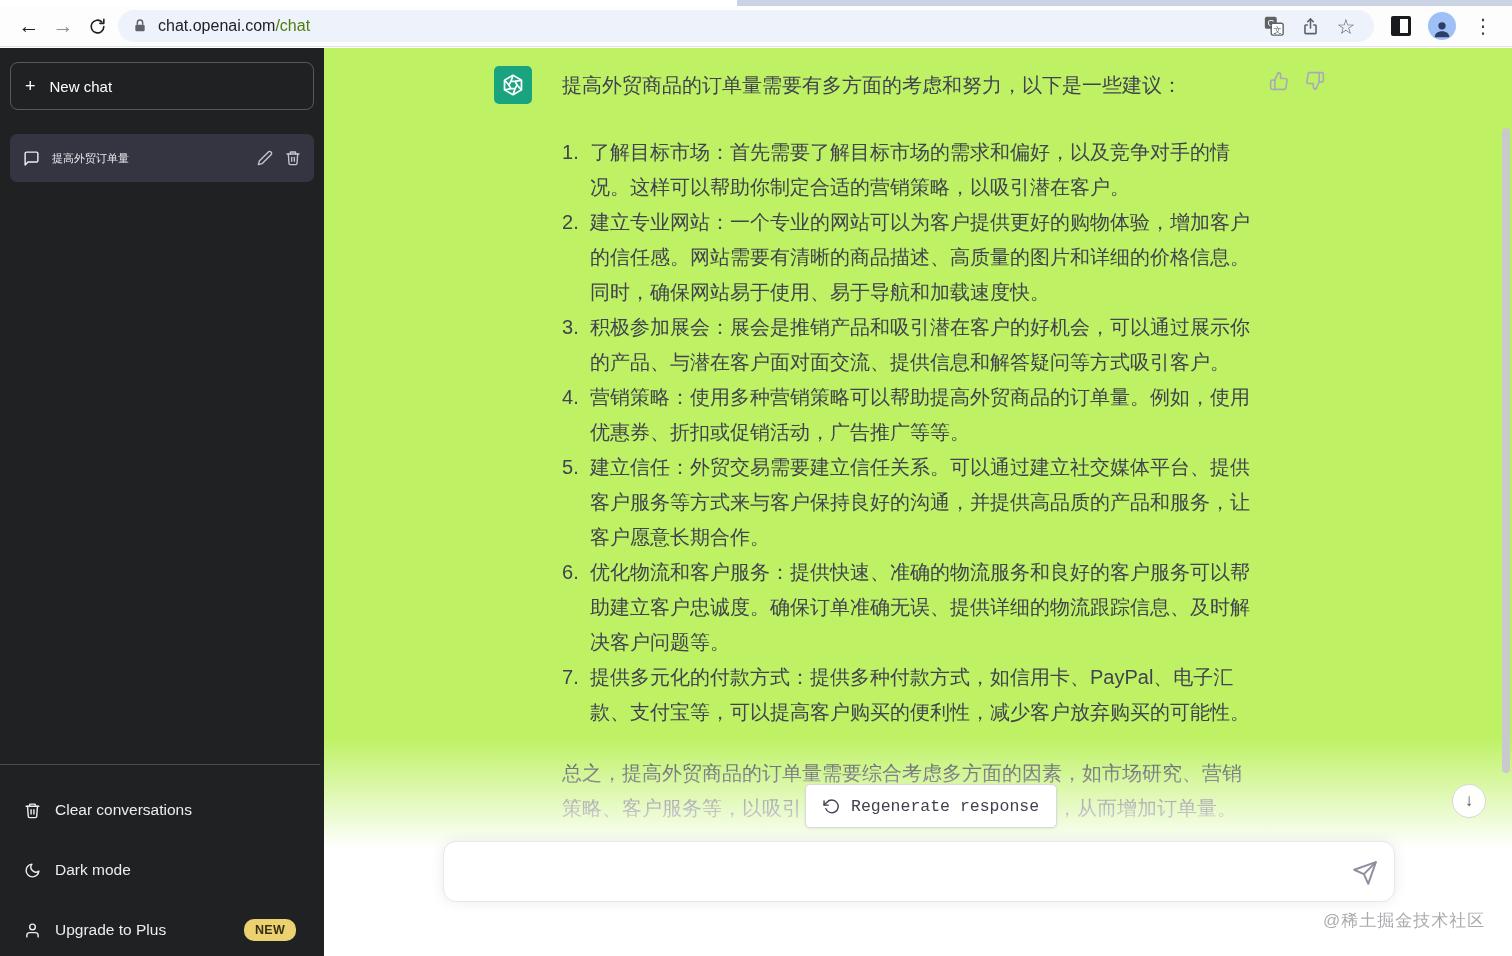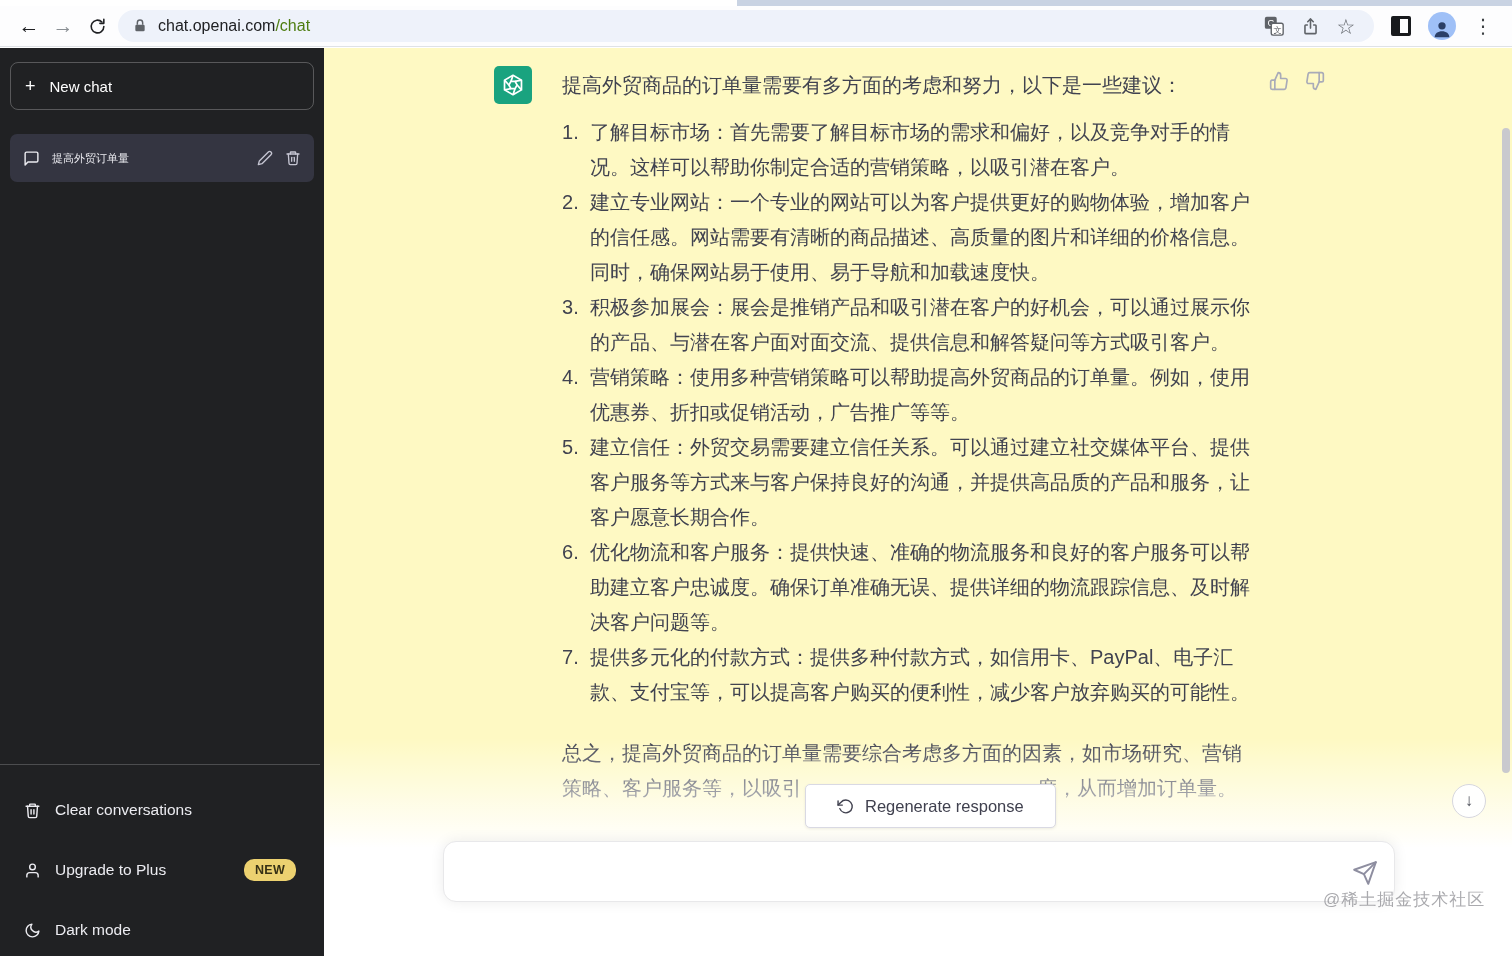--- a/index.html
+++ b/index.html
@@ -45,57 +45,57 @@
   .side-bottom { position:absolute; left:0; right:4px; bottom:0; border-top:1px solid rgba(255,255,255,.2);
     padding:21px 10px 2px 10px;text-align:right; }
   .side-item { height:48px; display:flex; align-items:center; gap:14px; padding:0 14px;
     border-radius:7px; font-size:15.5px; color:#ececf1; cursor:pointer; margin-bottom:12px; }
   .side-item:last-child { margin-bottom:0; }
   .side-item svg { flex:none; }
   .badge-new { margin-left:auto; background:#ecd170; color:#373115; font-size:12.5px; font-weight:bold;
     padding:4px 11px; border-radius:10px; letter-spacing:.3px; }
 
   
-  .main { flex:1; position:relative; background:#fef9c3; overflow:hidden; }
+  .main { flex:1; position:relative; background:#bef264; overflow:hidden; }
   .gpt-avatar { position:absolute; left:170px; top:18px; width:38px; height:38px; background:#19a37f;
     border-radius:5px; display:flex; align-items:center; justify-content:center; z-index:2; }
   .msg-votes { position:absolute; left:945px; top:23px; display:flex; gap:16px; color:#a9abb8; z-index:2; }
   .vote-btn { width:20px; height:20px; cursor:pointer; }
 
   .message { position:absolute; left:238px; top:20px; width:694px; font-size:20px; line-height:35px;
     color:#414350; z-index:1; }
-  .message ol { list-style:none; margin-top:12px; counter-reset:item; }
+  .message ol { list-style:none; margin-top:32px; counter-reset:item; }
   .message li { position:relative; padding-left:28px; counter-increment:item; }
   .message li::before { content:counter(item) "."; position:absolute; left:0; top:0; }
   .concl-l1 { margin-top:26px; white-space:nowrap; }
   .concl-l2 { position:relative; height:35px; }
   .concl-l2 .right-seg { position:absolute; left:475px; top:0; white-space:nowrap; }
 
   .fade { position:absolute; left:0; right:0; top:690px; bottom:0; z-index:3; pointer-events:none;
     background:linear-gradient(to bottom, rgba(255,255,255,0) 0px, #ffffff 110px, #ffffff 100%); }
 
   .regen-btn { position:absolute; left:481px; top:736px; height:44px; z-index:6;
     background:#fff; border:1px solid #d9d9e3; border-radius:5px; box-shadow:0 1px 3px rgba(0,0,0,.08);
-    display:flex; align-items:center; gap:11px; padding:0 31px; font-size:16.5px; color:#40414f;
-    font-family:Liberation Sans, sans-serif; cursor:pointer; }
+    display:flex; align-items:center; gap:11px; padding:0 17px; font-size:16.5px; color:#40414f;
+    font-family:Liberation Mono, monospace; cursor:pointer; }
   .scroll-down { position:absolute; left:1128px; top:736px; width:34px; height:34px; border-radius:50%;
     background:rgba(255,255,255,.95); border:1px solid #d7d7de; z-index:6; display:flex; align-items:center;
     justify-content:center; font-size:17px; color:#4b4d57; cursor:pointer; }
 
   .composer { position:absolute; left:119px; top:793px; width:952px; height:61px; background:#fff;
     border:1px solid #e8e8ea; border-radius:13px; box-shadow:0 0 14px rgba(0,0,0,.08); z-index:6; }
   .composer textarea { position:absolute; inset:0; border:none; outline:none; resize:none; background:transparent;
     padding:18px 52px 18px 18px; font-family:inherit; font-size:16px; color:#343541; border-radius:13px; }
   .send-btn { position:absolute; right:16px; top:18px; width:26px; height:26px; color:#8e8ea0; cursor:pointer; }
 
   .foot { position:absolute; left:0; top:871px; width:100%; text-align:center; padding-left:46px;
     font-size:14.5px; color:#70717f; z-index:6; }
   .foot .ver { text-decoration:underline; cursor:pointer; }
 
-  .watermark { position:absolute; left:999px; top:840px; font-size:17px; color:rgba(125,125,130,.65);
+  .watermark { position:absolute; left:999px; top:861px; font-size:17px; color:rgba(125,125,130,.65);
     letter-spacing:1px; z-index:7; }
 
   .scroll-thumb { position:absolute; right:2px; top:80px; width:8px; height:645px; background:#c9c9ce;
     border-radius:4px; z-index:8; }
 
   svg.stroke { fill:none; stroke:currentColor; stroke-width:2; stroke-linecap:round; stroke-linejoin:round; }
 </style>
 </head>
 <body>
 
@@ -188,31 +188,31 @@
           <path d="M3 6h18"></path>
             <path d="M8 6V4a1 1 0 0 1 1-1h6a1 1 0 0 1 1 1v2"></path>
           <path d="M19 6l-1 14a2 2 0 0 1-2 2H8a2 2 0 0 1-2-2L5 6"></path>
           <line x1="10" y1="11" x2="10" y2="17"></line>
             <line x1="14" y1="11" x2="14" y2="17"></line>
         </svg>
         <span>Clear conversations</span>
       </div>
       <div class="side-item">
         <svg class="stroke" width="17" height="17" viewBox="0 0 24 24">
+          <path d="M21 12.8A9 9 0 1 1 11.2 3 7 7 0 0 0 21 12.8z"></path>
+        </svg>
+        <span>Dark mode</span>
+      </div>
+      <div class="side-item">
+        <svg class="stroke" width="17" height="17" viewBox="0 0 24 24">
           <path d="M20 21v-2a4 4 0 0 0-4-4H8a4 4 0 0 0-4 4v2"></path>
             <circle cx="12" cy="7" r="4"></circle>
         </svg>
         <span>Upgrade to Plus</span>
         <span class="badge-new">NEW</span>
-      </div>
-      <div class="side-item">
-        <svg class="stroke" width="17" height="17" viewBox="0 0 24 24">
-          <path d="M21 12.8A9 9 0 1 1 11.2 3 7 7 0 0 0 21 12.8z"></path>
-        </svg>
-        <span>Dark mode</span>
       </div>
     </div>
   </div>
 
   <div class="main">
 
     <div class="gpt-avatar">
       <svg width="30" height="30" viewBox="0 0 40 40" fill="none" stroke="#fff" stroke-width="2.3" stroke-linejoin="round">
         <polygon points="20,7 8.7,13.5 8.7,26.5 20,33 31.3,26.5 31.3,13.5"></polygon>
         <polygon points="22.75,15.24 17.25,15.24 14.5,20 17.25,24.76 22.75,24.76 25.5,20"></polygon>

